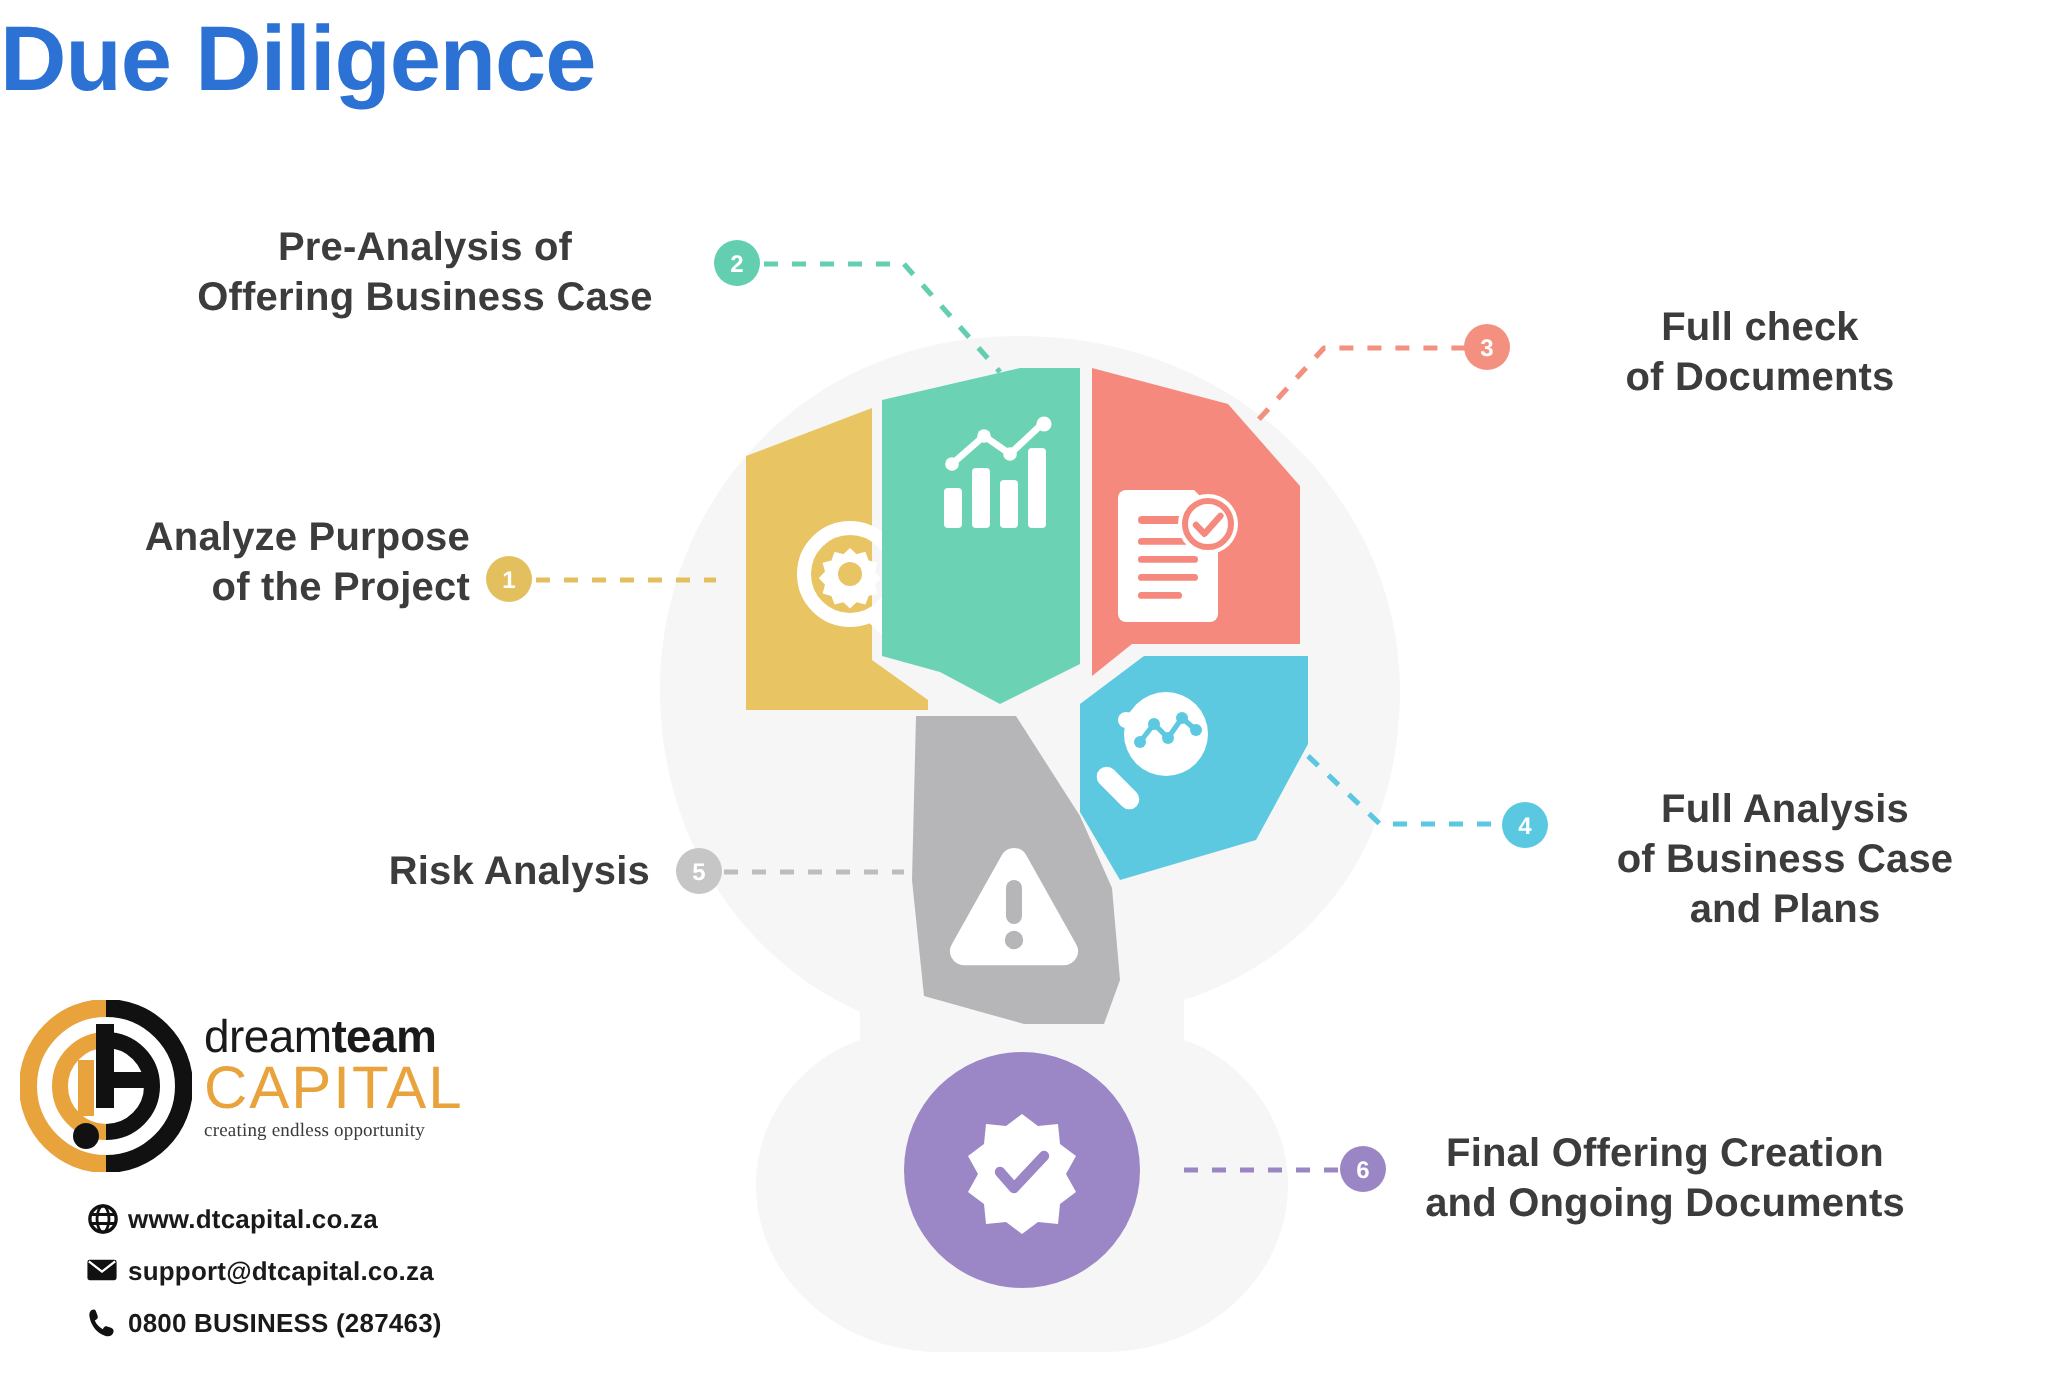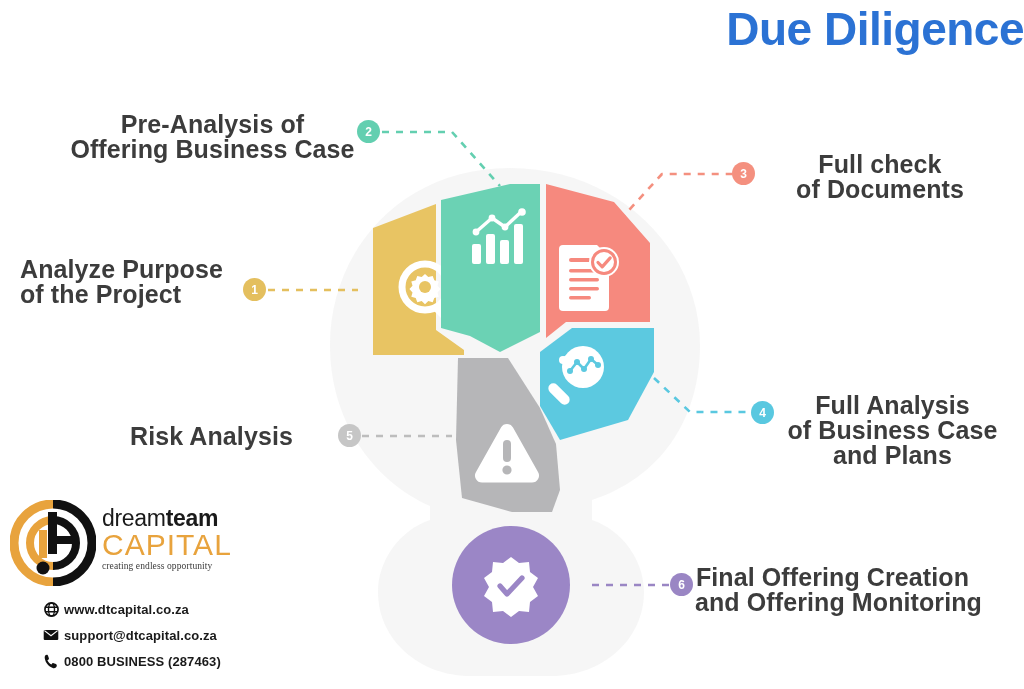--- a/index.html
+++ b/index.html
@@ -7,36 +7,36 @@
     width:1024px;height:689px;
     background:#ffffff;
     font-family:"Liberation Sans", sans-serif;
     overflow:hidden;
     position:relative;
   }
   #stage{position:absolute;left:0;top:0;width:1024px;height:689px;}
 
   .title{
     position:absolute;left:0;top:2px;width:1024px;
-    text-align:right;
+    text-align:left;
     font-size:46px;font-weight:bold;letter-spacing:-0.5px;
     color:#2b72d4;
   }
 
   
   .lbl{
     position:absolute;
     color:#3c3c3c;
-    font-size:25px;
+    font-size:20px;
     font-weight:bold;
     line-height:25px;
     letter-spacing:0.1px;
     white-space:nowrap;
   }
-  .lbl.r{text-align:left;}
+  .lbl.r{text-align:right;}
   .lbl.c{text-align:center;}
 
   
   .marker{
     position:absolute;
     width:23px;height:23px;border-radius:50%;
     color:#ffffff;
     font-size:12px;font-weight:bold;
     display:flex;align-items:center;justify-content:center;
     line-height:1;
@@ -191,21 +191,21 @@
     <div>of Business Case</div>
     <div>and Plans</div>
   </div>
 
   <div class="lbl r" style="left:130px;top:424px;width:195px;">
     <div>Risk Analysis</div>
   </div>
 
   <div class="lbl c" style="left:695px;top:565px;width:275px;">
     <div>Final Offering Creation</div>
-    <div>and Offering Monitoring</div>
+    <div>and Ongoing Documents</div>
   </div>
 
   <div class="marker" style="left:243px;top:278px;background:#e4bf5e;">
     <span class="num">1</span>
   </div>
   <div class="marker" style="left:357px;top:120px;background:#63cfb0;">
     <span class="num">2</span>
   </div>
   <div class="marker" style="left:732px;top:162px;background:#f4907f;">
     <span class="num">3</span>

